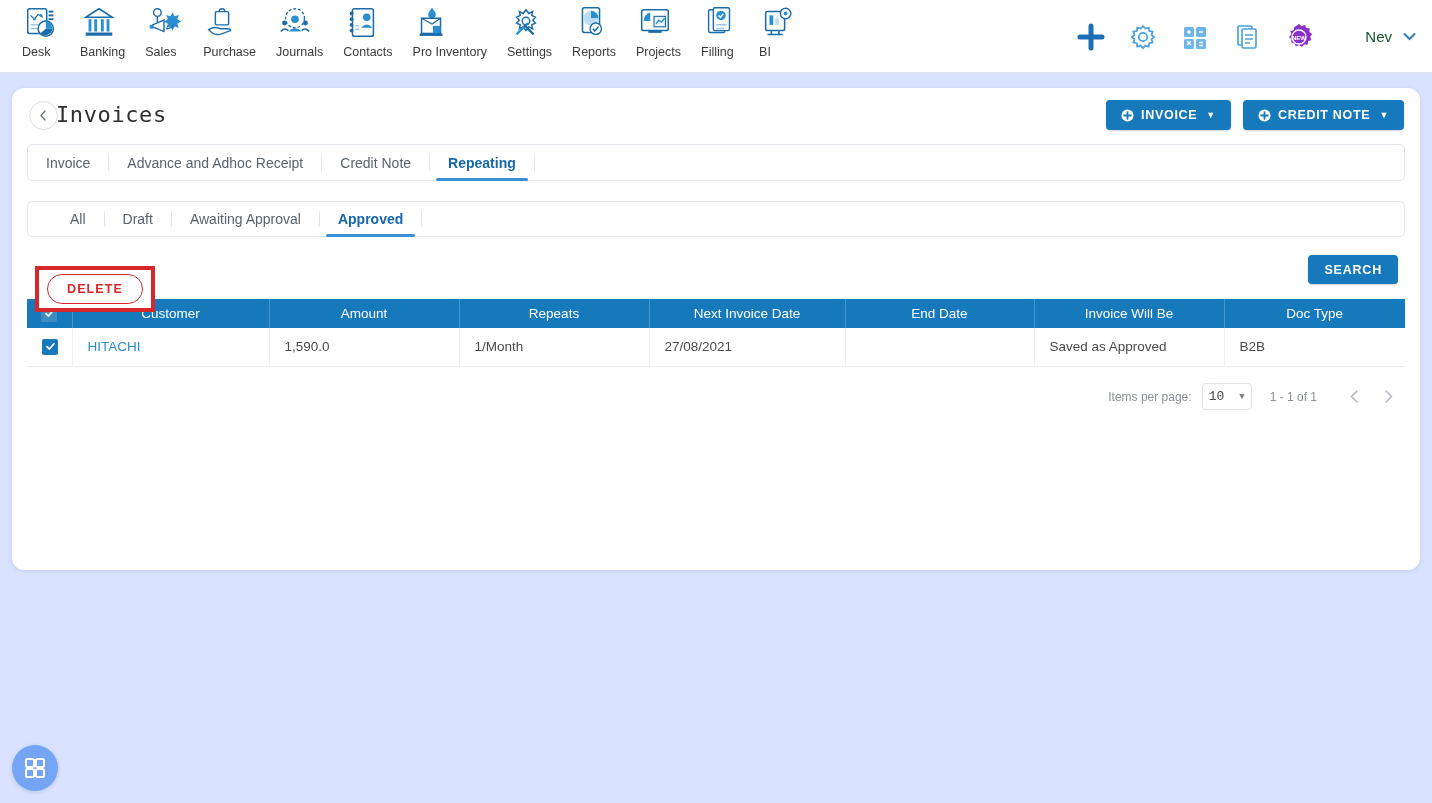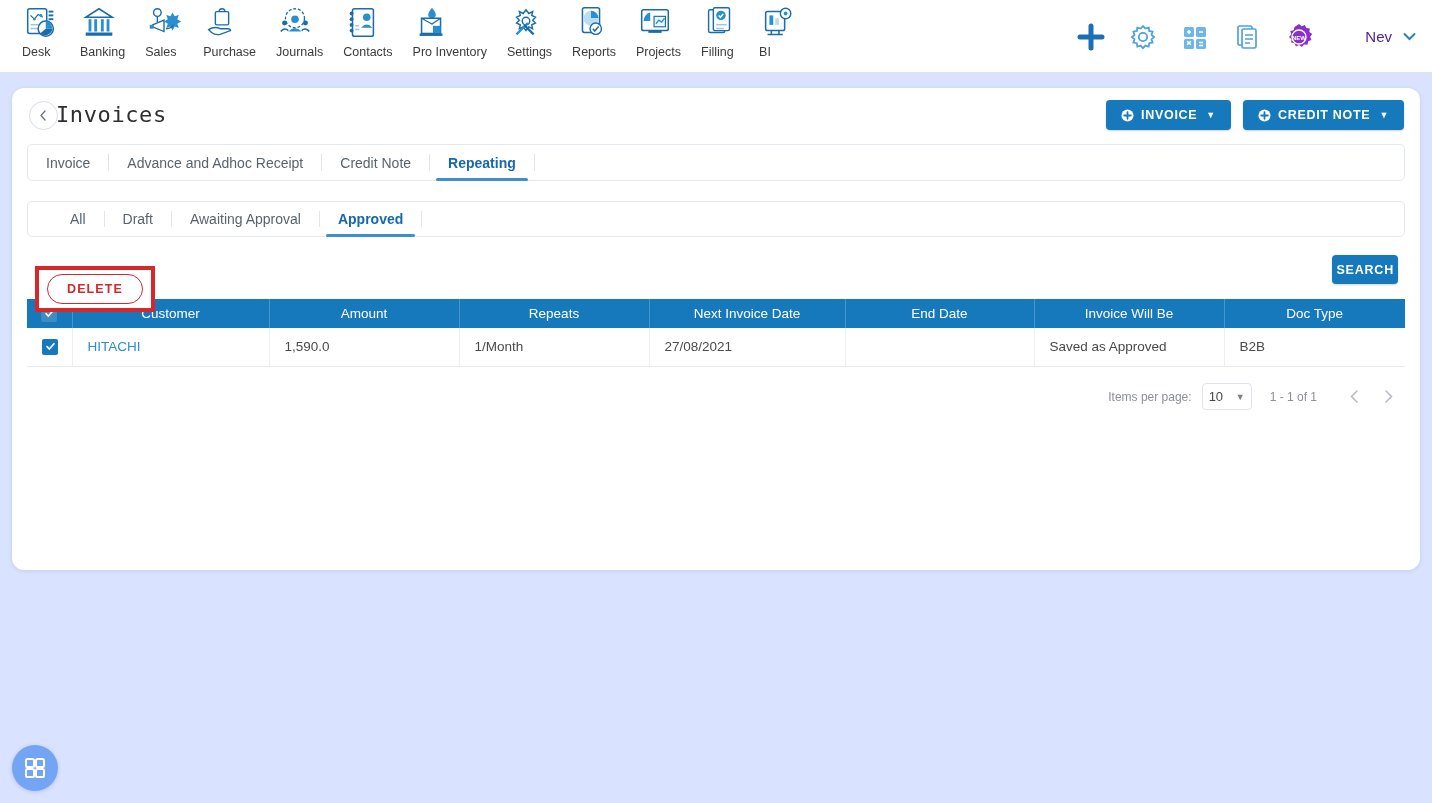--- a/index.html
+++ b/index.html
@@ -31,21 +31,21 @@
     font-size: 12.5px; color: #3b3b3b; white-space: nowrap;
     font-family: "Liberation Sans", sans-serif;
   }
 
   .nav-right {
     position: absolute; right: 0; top: 0;
     height: 73px; display: flex; align-items: center; padding-right: 14px;
   }
   .act-icon { width: 30px; height: 30px; margin: 0 11px; cursor: pointer; display:block; }
   .user-box { display: flex; align-items: center; margin-left: 40px; cursor: pointer; }
-  .user-name { font-size: 15px; color: #4c1d95; margin-right: 9px; }
+  .user-name { font-size: 15px; color: #14532d; margin-right: 9px; }
 
   
   .card {
     position: absolute; left: 12px; top: 88px;
     width: 1408px; height: 482px;
     background: #ffffff;
     border-radius: 12px;
     box-shadow: 0 1px 4px rgba(40,60,120,.13);
   }
 
@@ -104,21 +104,21 @@
   }
   .btn-delete {
     border: 1px solid #d7272a; border-radius: 20px; background: #fff;
     color: #d7272a; height: 30px; padding: 0 19px;
     font-size: 12.5px; font-weight: bold; letter-spacing: 1.1px;
     cursor: pointer; font-family: "Liberation Sans", sans-serif;
   }
   .btn-search {
     position: absolute; right: 7px; top: 18px;
     background: #1679bc; color: #fff; border: none; border-radius: 4px;
-    height: 29px; padding: 0 4px;
+    height: 29px; padding: 0 16px;
     font-size: 12.5px; font-weight: bold; letter-spacing: .8px;
     cursor: pointer;
     box-shadow: 0 1px 2px rgba(0,0,0,.18);
     text-align: right;
   }
 
   
   .tbl { margin: 0 15px; width: 1378px; border-collapse: collapse; table-layout: fixed; }
   .tbl thead th {
     background: #1679bc; color: #ffffff;
@@ -162,21 +162,21 @@
   .paginator {
     margin: 12px 15px 0 15px;
     display: flex; align-items: center; justify-content: flex-end;
     height: 36px; font-size: 12px; color: #8b8f96;
   }
   .ipp-label { margin-right: 10px; }
   .ipp-select {
     border: 1px solid #e0e3e9; border-radius: 4px;
     height: 27px; min-width: 50px; padding: 12px 6px;
     display: flex; align-items: center; justify-content: space-between;
-    font-size: 13px; color: #4a4a4a; cursor: pointer; background: #fff;
+    font-size: 13px; color: #4a4a4a; cursor: pointer; background: #fff; font-family: Liberation Mono, monospace;
   }
   .ipp-select .dd { margin-left: 9px; color: #7a7f86; font-size: 9px; }
   .range { margin: 0 20px 0 18px; color: #8b8f96; font-size: 12px; }
   .pg-btn {
     width: 34px; height: 34px; display: flex;
     align-items: center; justify-content: center; cursor: pointer;
   }
 
   
   .fab {

